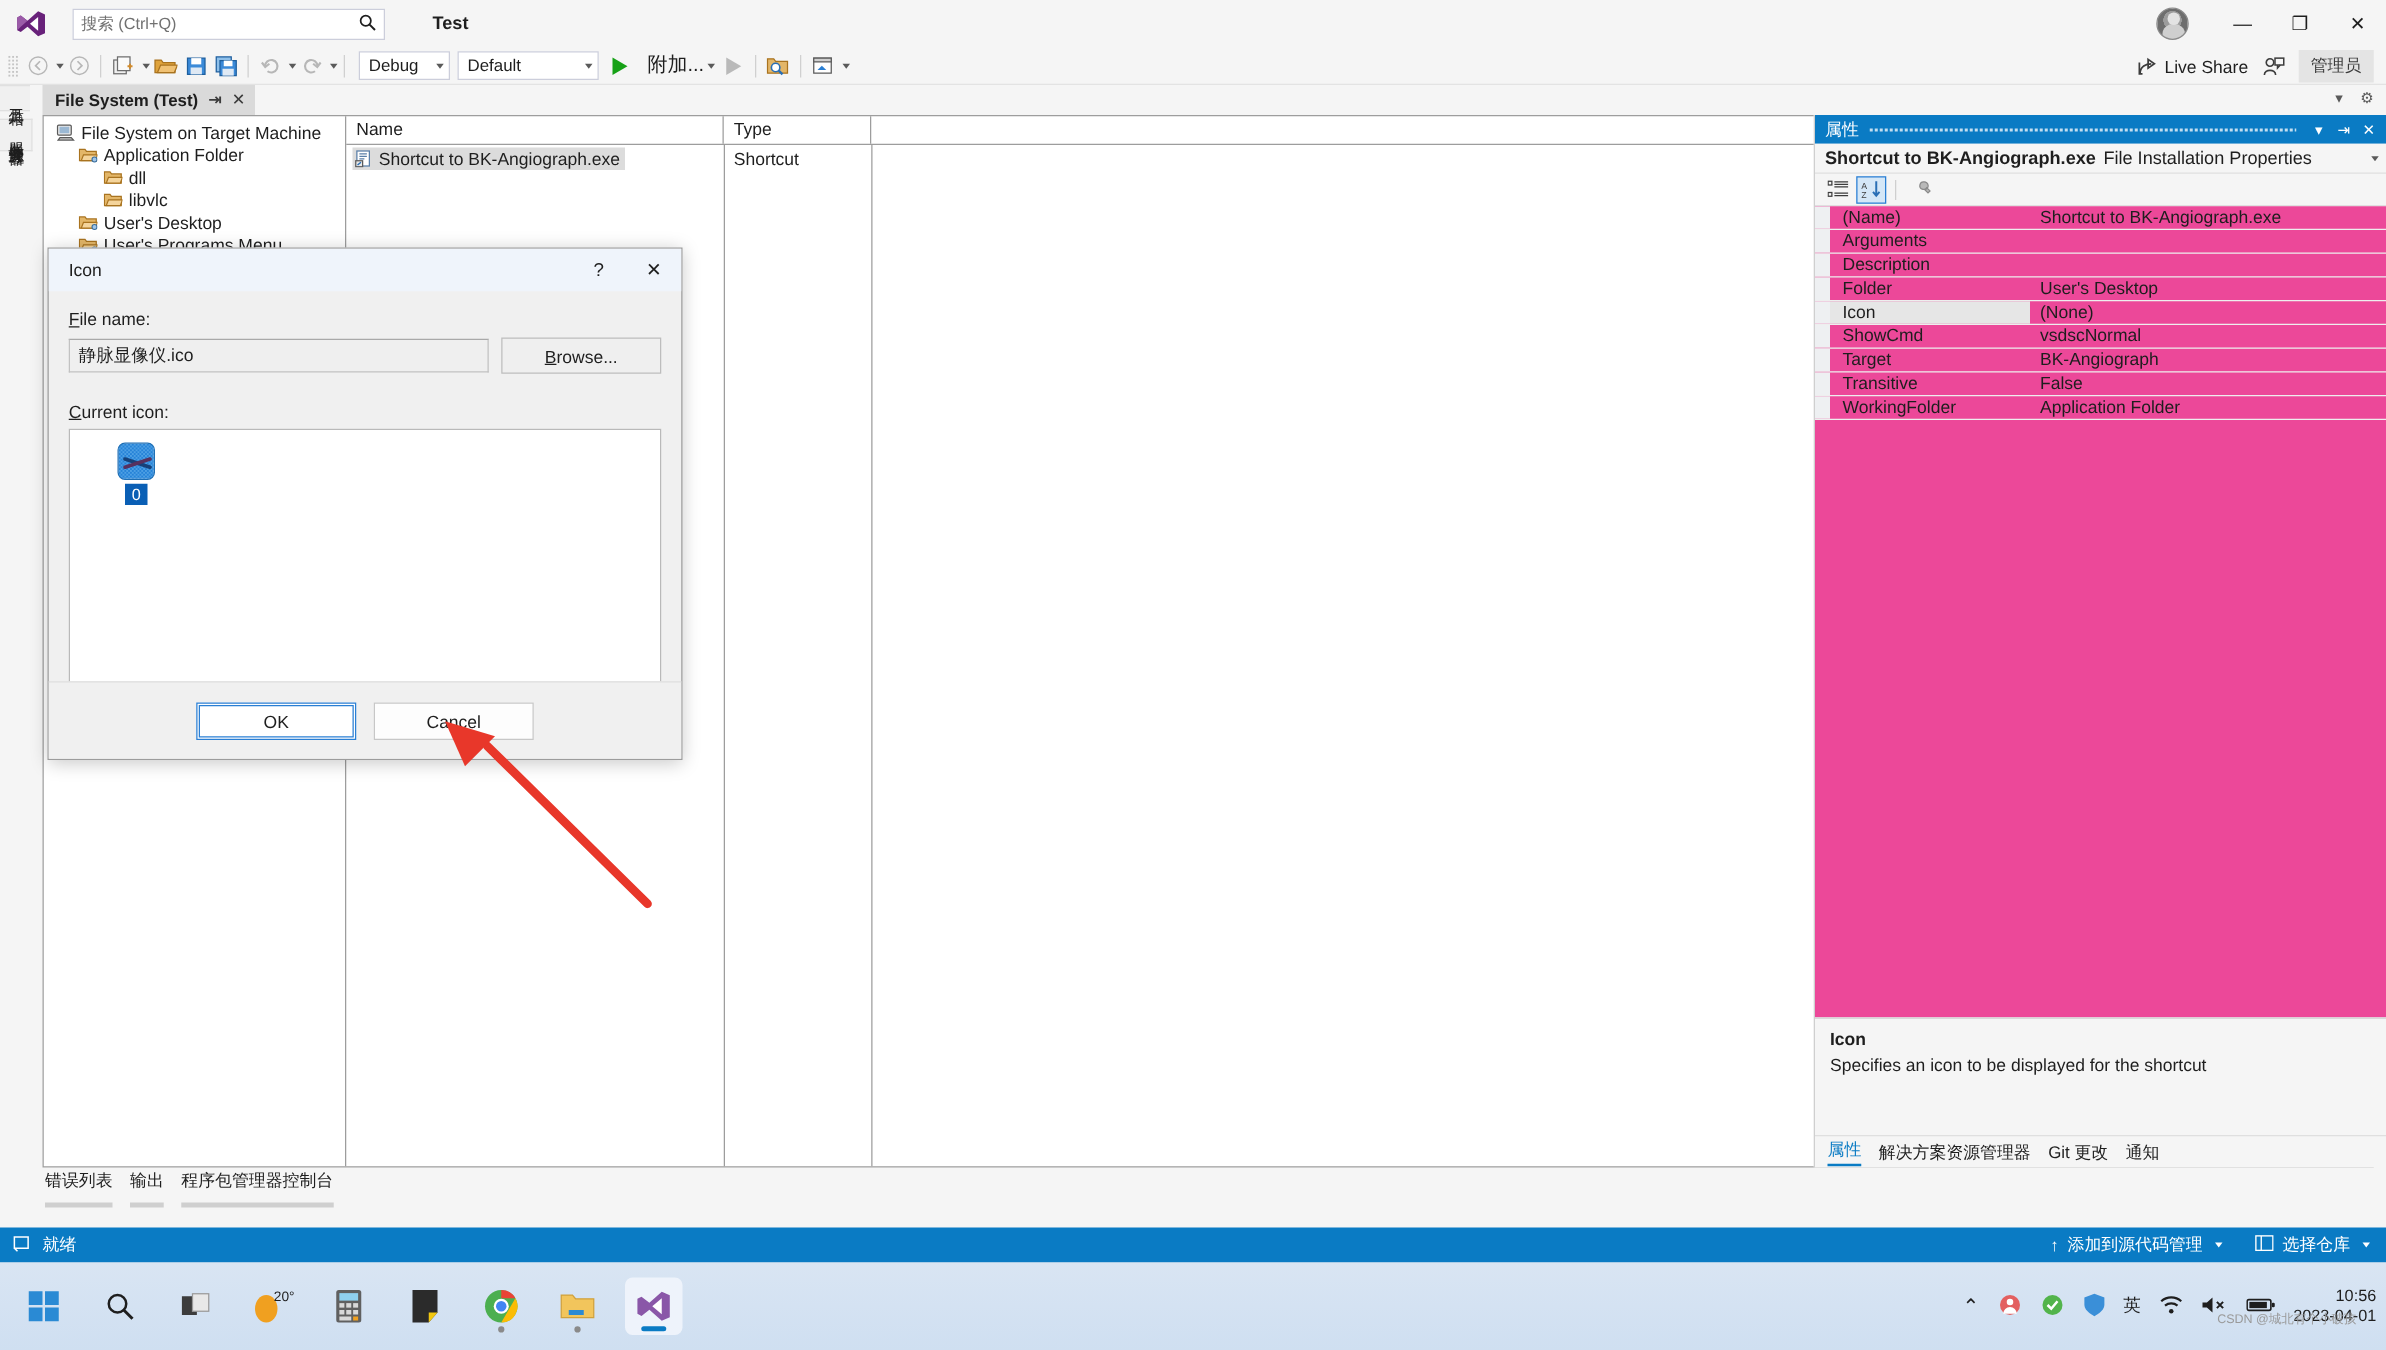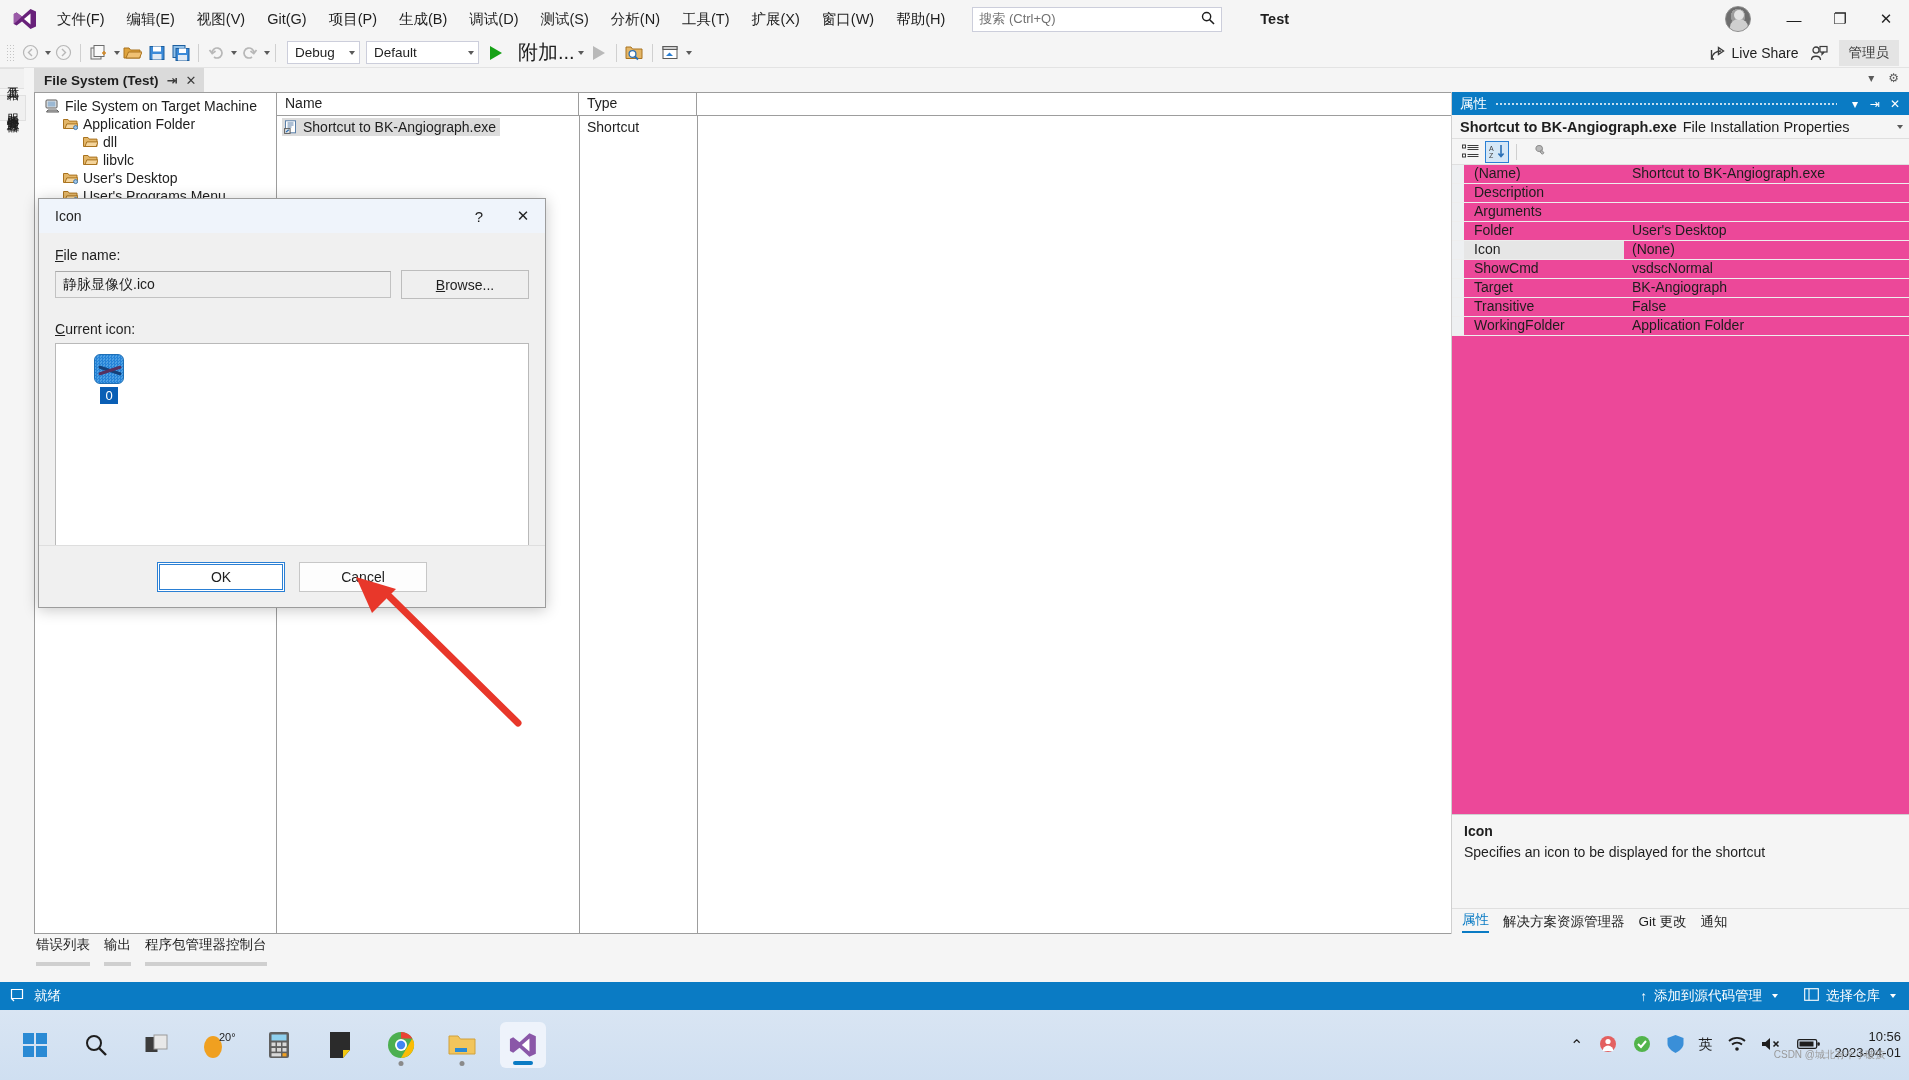--- a/index.html
+++ b/index.html
@@ -65,21 +65,21 @@
            border-top:4px solid #5a5a5a; margin-left:3px;}
   .combo {
     height:23px; background:#fff; border:1px solid #cccedb; display:flex; align-items:center;
     padding:0 4px 0 7px; font-size:13.5px; margin-left:6px; color:#1e1e1e;
   }
   .combo .lbl { flex:1; white-space:nowrap; }
   .combo .dd { margin-left:10px; }
   .play-tri { width:0;height:0;border-top:7px solid transparent;border-bottom:7px solid transparent;
               border-left:12px solid #16a116; }
   .play-tri.dim { border-left-color:#b9b9b9; }
-  .attach-lbl { font-size:20px; margin-left:5px; color:#1e1e1e; white-space:nowrap;padding-left:11px;}
+  .attach-lbl { font-size:16px; margin-left:5px; color:#1e1e1e; white-space:nowrap;padding-left:11px;}
   .tb-right2 { position:absolute; right:10px; top:0; height:30px; display:flex; align-items:center; gap:8px;}
   .live-share { display:flex; align-items:center; font-size:14px; color:#1e1e1e; }
   .admin-chip { background:#e4e4e4; color:#3c3c3c; font-size:13.5px; padding:4px 10px; }
 
   
   .vtabs { position:absolute; left:0; top:68px; width:24px; bottom:210px; }
   .vtab {
     writing-mode:vertical-rl; text-orientation:mixed; font-size:12.5px; color:#1e1e1e;
     padding:8px 4px; background:#f0f0f0; border:1px solid #e0e0e0; border-left:none;
     margin-bottom:6px; letter-spacing:1px;
@@ -233,35 +233,20 @@
 <body>
 
 <div class="titlebar">
   <div class="vs-logo">
     <svg width="24" height="22" viewBox="0 0 24 22">
       <path d="M17.5 1 L23 3.5 V18.5 L17.5 21 L9 13.4 L3.6 17.6 L0.8 16.1 V5.9 L3.6 4.4 L9 8.6 Z" fill="#68217a"></path>
       <path d="M17.5 5.5 L11 11 L17.5 16.5 Z" fill="#fff"></path>
       <path d="M0.8 5.9 L3.6 4.4 L9 8.6 L3.6 13.4 L0.8 16.1 Z" fill="#9b5ba8"></path>
     </svg>
   </div>
-  <div class="menu">
-    <div class="menu-item">文件(F)</div>
-    <div class="menu-item">编辑(E)</div>
-    <div class="menu-item">视图(V)</div>
-    <div class="menu-item">Git(G)</div>
-    <div class="menu-item">项目(P)</div>
-    <div class="menu-item">生成(B)</div>
-    <div class="menu-item">调试(D)</div>
-    <div class="menu-item">测试(S)</div>
-    <div class="menu-item">分析(N)</div>
-    <div class="menu-item">工具(T)</div>
-    <div class="menu-item">扩展(X)</div>
-    <div class="menu-item">窗口(W)</div>
-    <div class="menu-item">帮助(H)</div>
-  </div>
   <div class="search-box">
     <span class="sx">搜索 (Ctrl+Q)</span>
     <span>
       <svg width="14" height="14" viewBox="0 0 14 14">
           <circle cx="5.6" cy="5.6" r="4.1" fill="none" stroke="#1e1e1e" stroke-width="1.4"></circle>
           <line x1="8.7" y1="8.7" x2="13" y2="13" stroke="#1e1e1e" stroke-width="1.6"></line>
         </svg>
     </span>
   </div>
   <div class="solution-name">Test</div>
@@ -544,26 +529,26 @@
   </div>
 
   <div class="grid">
     <div class="grow">
       <div class="gutter"></div>
       <div class="k">(Name)</div>
       <div class="v">Shortcut to BK-Angiograph.exe</div>
     </div>
     <div class="grow">
       <div class="gutter"></div>
-      <div class="k">Description</div>
+      <div class="k">Arguments</div>
       <div class="v"></div>
     </div>
     <div class="grow">
       <div class="gutter"></div>
-      <div class="k">Arguments</div>
+      <div class="k">Description</div>
       <div class="v"></div>
     </div>
     <div class="grow">
       <div class="gutter"></div>
       <div class="k">Folder</div>
       <div class="v">User's Desktop</div>
     </div>
     <div class="grow selected">
       <div class="gutter"></div>
       <div class="k">Icon</div>

